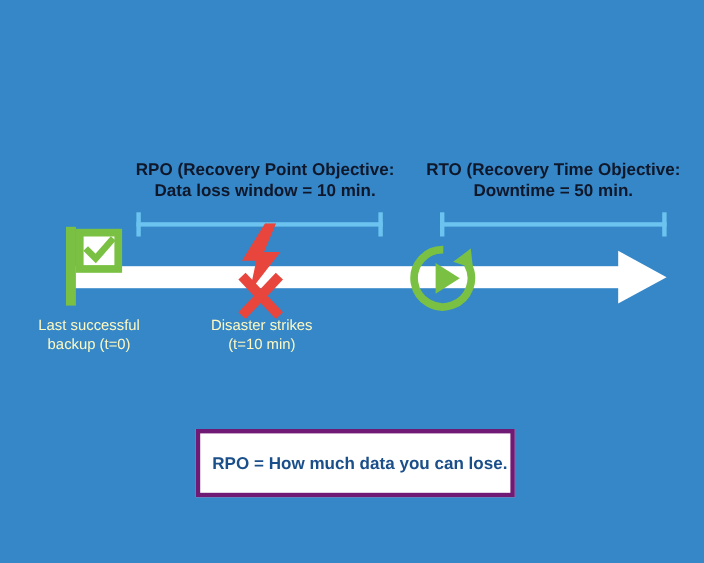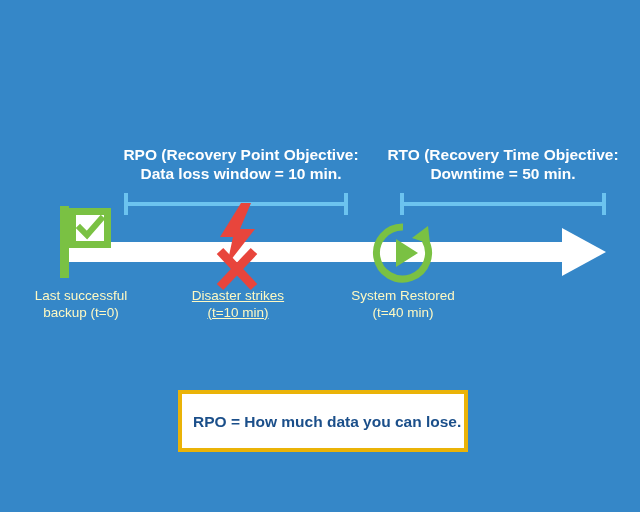--- a/index.html
+++ b/index.html
@@ -13,21 +13,21 @@
     height: 512px;
     background: #3587c8;
     overflow: hidden;
     font-family: "Liberation Sans", sans-serif;
     -webkit-font-smoothing: antialiased;
   }
 
   
   .phase-label {
     position: absolute;
-    color: #ffffff;
+    color: #0f172a;
     font-weight: bold;
     font-size: 15.5px;
     line-height: 19px;
     text-align: center;
     white-space: pre;
   }
   #rpo-label { left: 108px; top: 145px; width: 266px; }
   #rto-label { left: 382px; top: 145px; width: 242px; }
 
   
@@ -84,32 +84,32 @@
   
   .caption {
     position: absolute;
     color: #fef9c3;
     font-size: 13.5px;
     line-height: 17px;
     text-align: center;
     white-space: pre;
   }
   #caption-backup   { left: 6px;   top: 287px; width: 150px; }
-  #caption-disaster { left: 164px; top: 287px; width: 148px; text-decoration: underline; }
+  #caption-disaster { left: 164px; top: 287px; width: 148px; }
   #caption-restore  { left: 330px; top: 287px; width: 146px; }
 
   
   #summary-box {
     position: absolute;
     left: 178px;
     top: 390px;
     width: 290px;
     height: 62px;
     background: #ffffff;
-    border: 4px solid #eab308;
+    border: 4px solid #701a75;
     box-sizing: border-box;
     display: flex;
     flex-direction: column;
     justify-content: center;
     padding-left: 11px;
   }
   .summary-line {
     color: #1b4f8a;
     font-weight: bold;
     font-size: 15.5px;
@@ -167,20 +167,18 @@
       <path d="M24 17 L46 31 L24 45 Z" fill="#7ac143"></path>
     </svg>
   </div>
 
   <div class="caption" id="caption-backup">Last successful
 backup (t=0)</div>
 
   <div class="caption" id="caption-disaster">Disaster strikes
 (t=10 min)</div>
 
-  <div class="caption" id="caption-restore">System Restored
-(t=40 min)</div>
 
   <div id="summary-box">
     <div class="summary-line">RPO = How much data you can lose.</div>
   </div>
 
 </div>
 
 </body></html>

